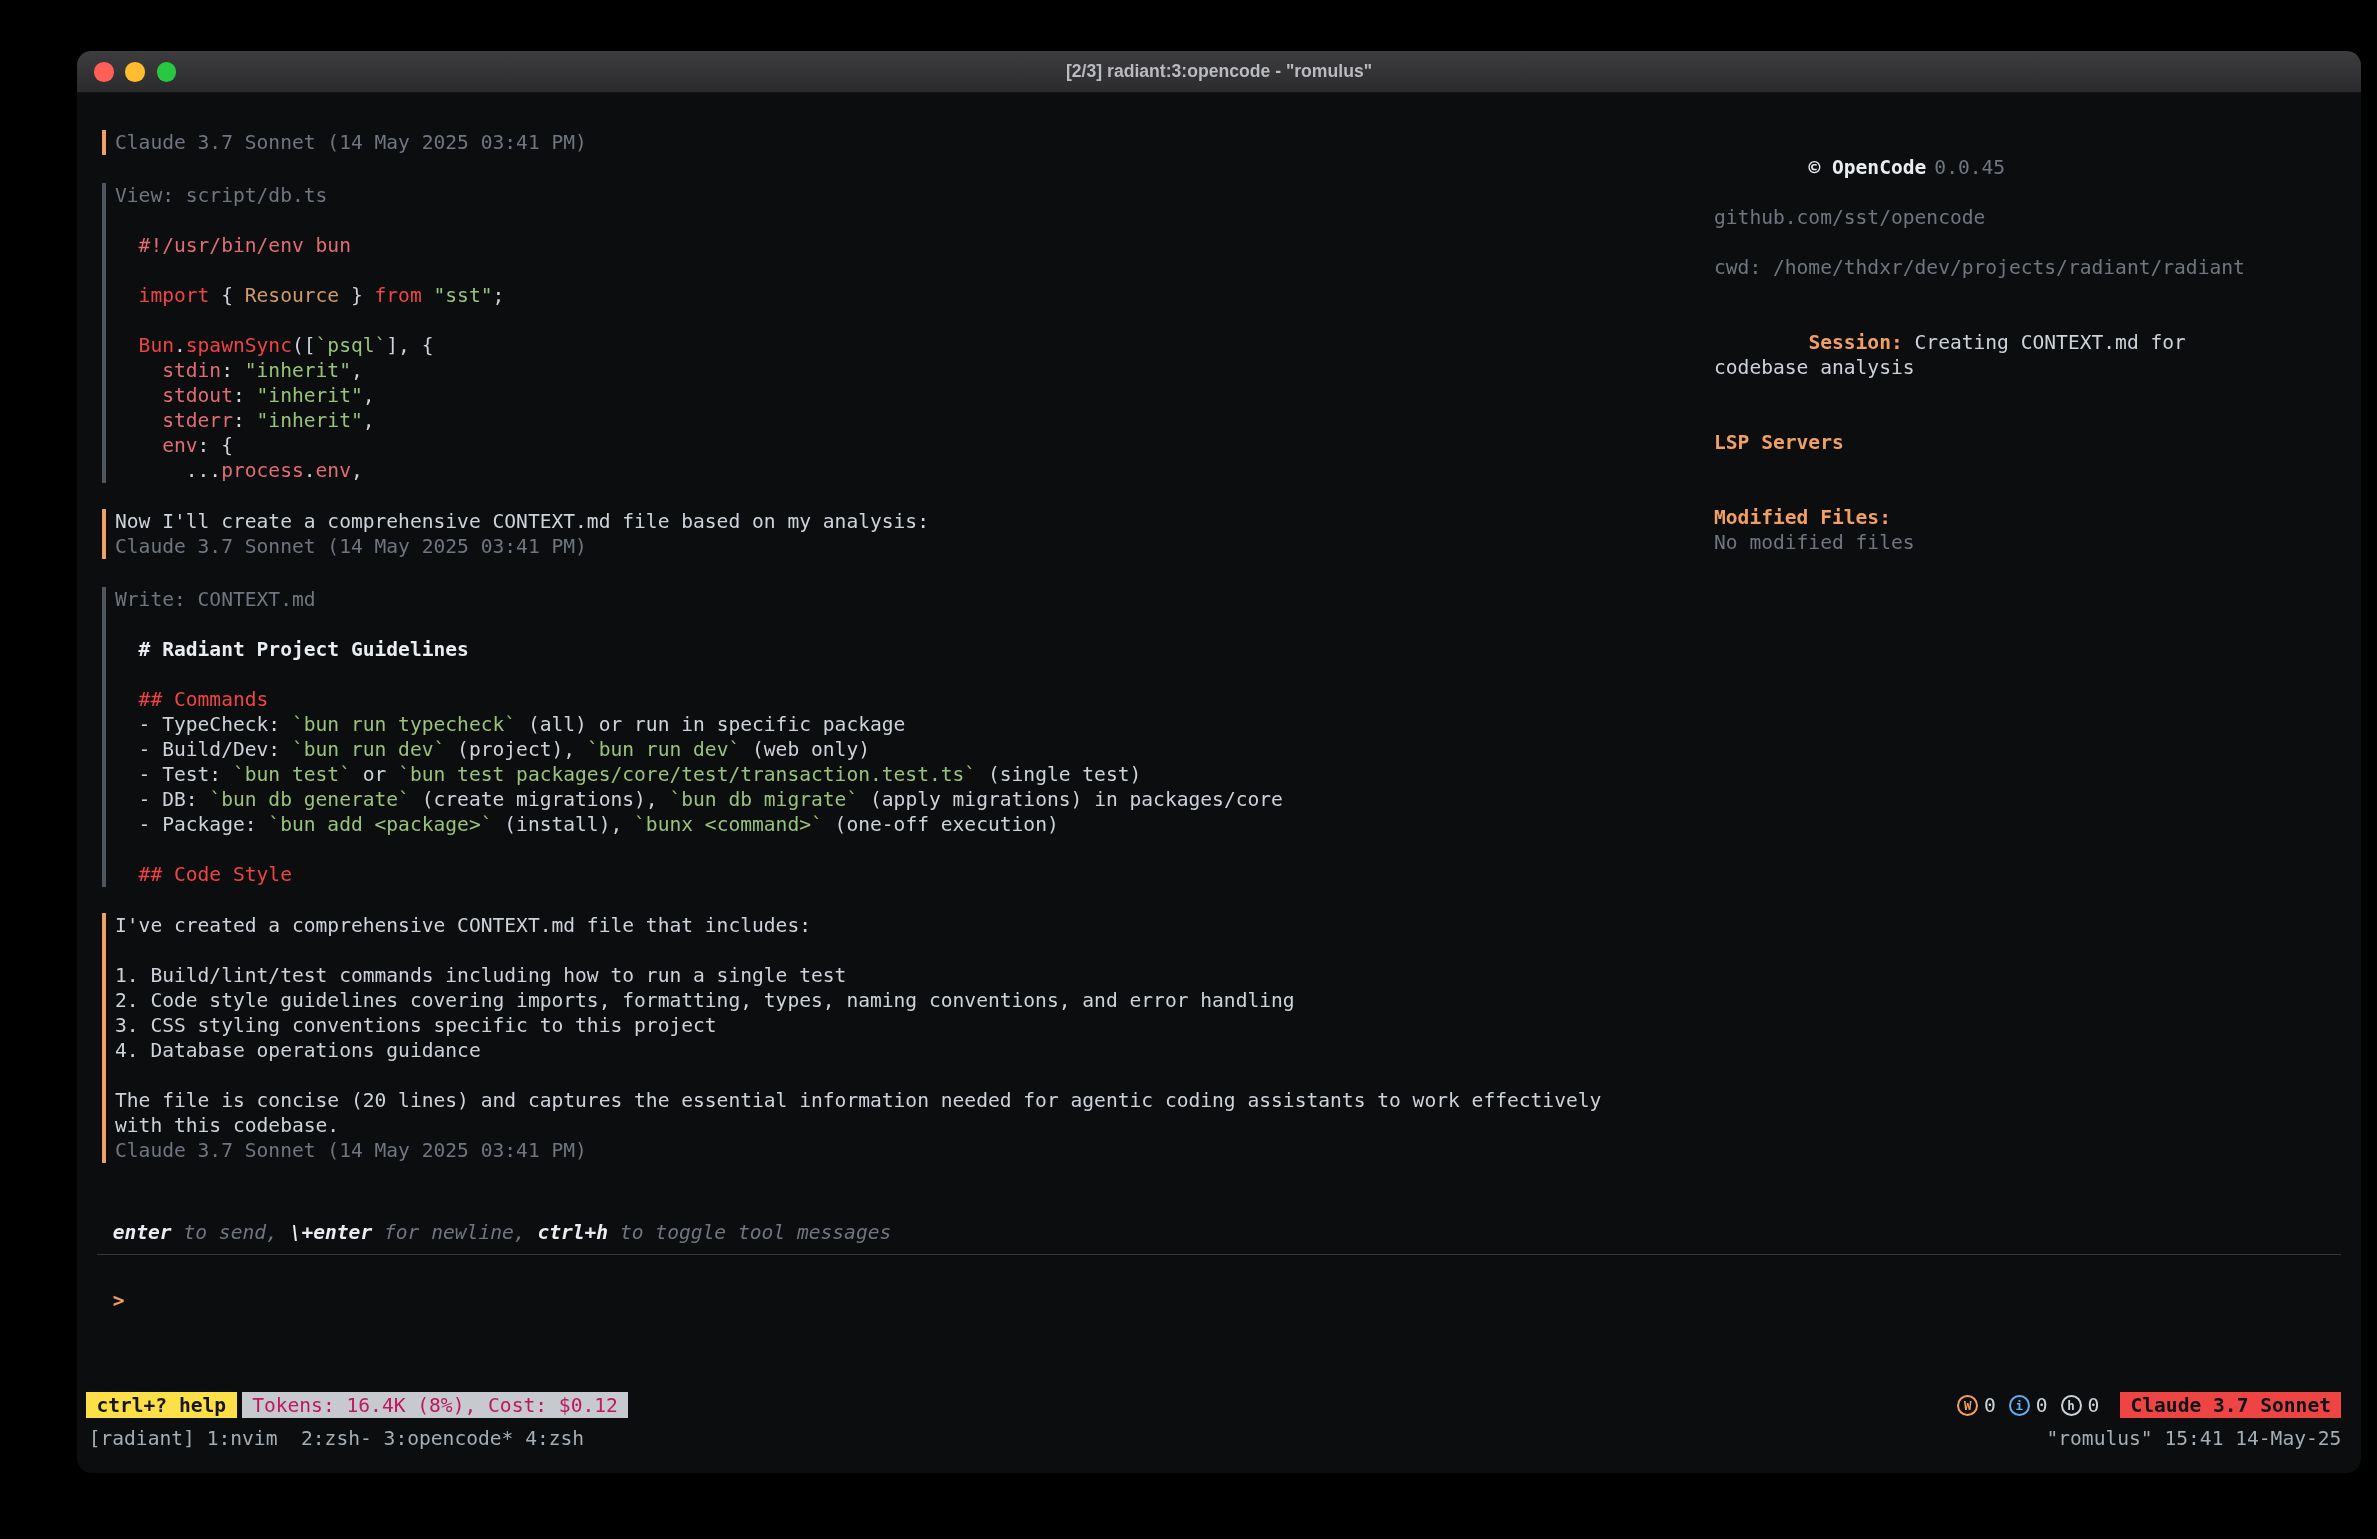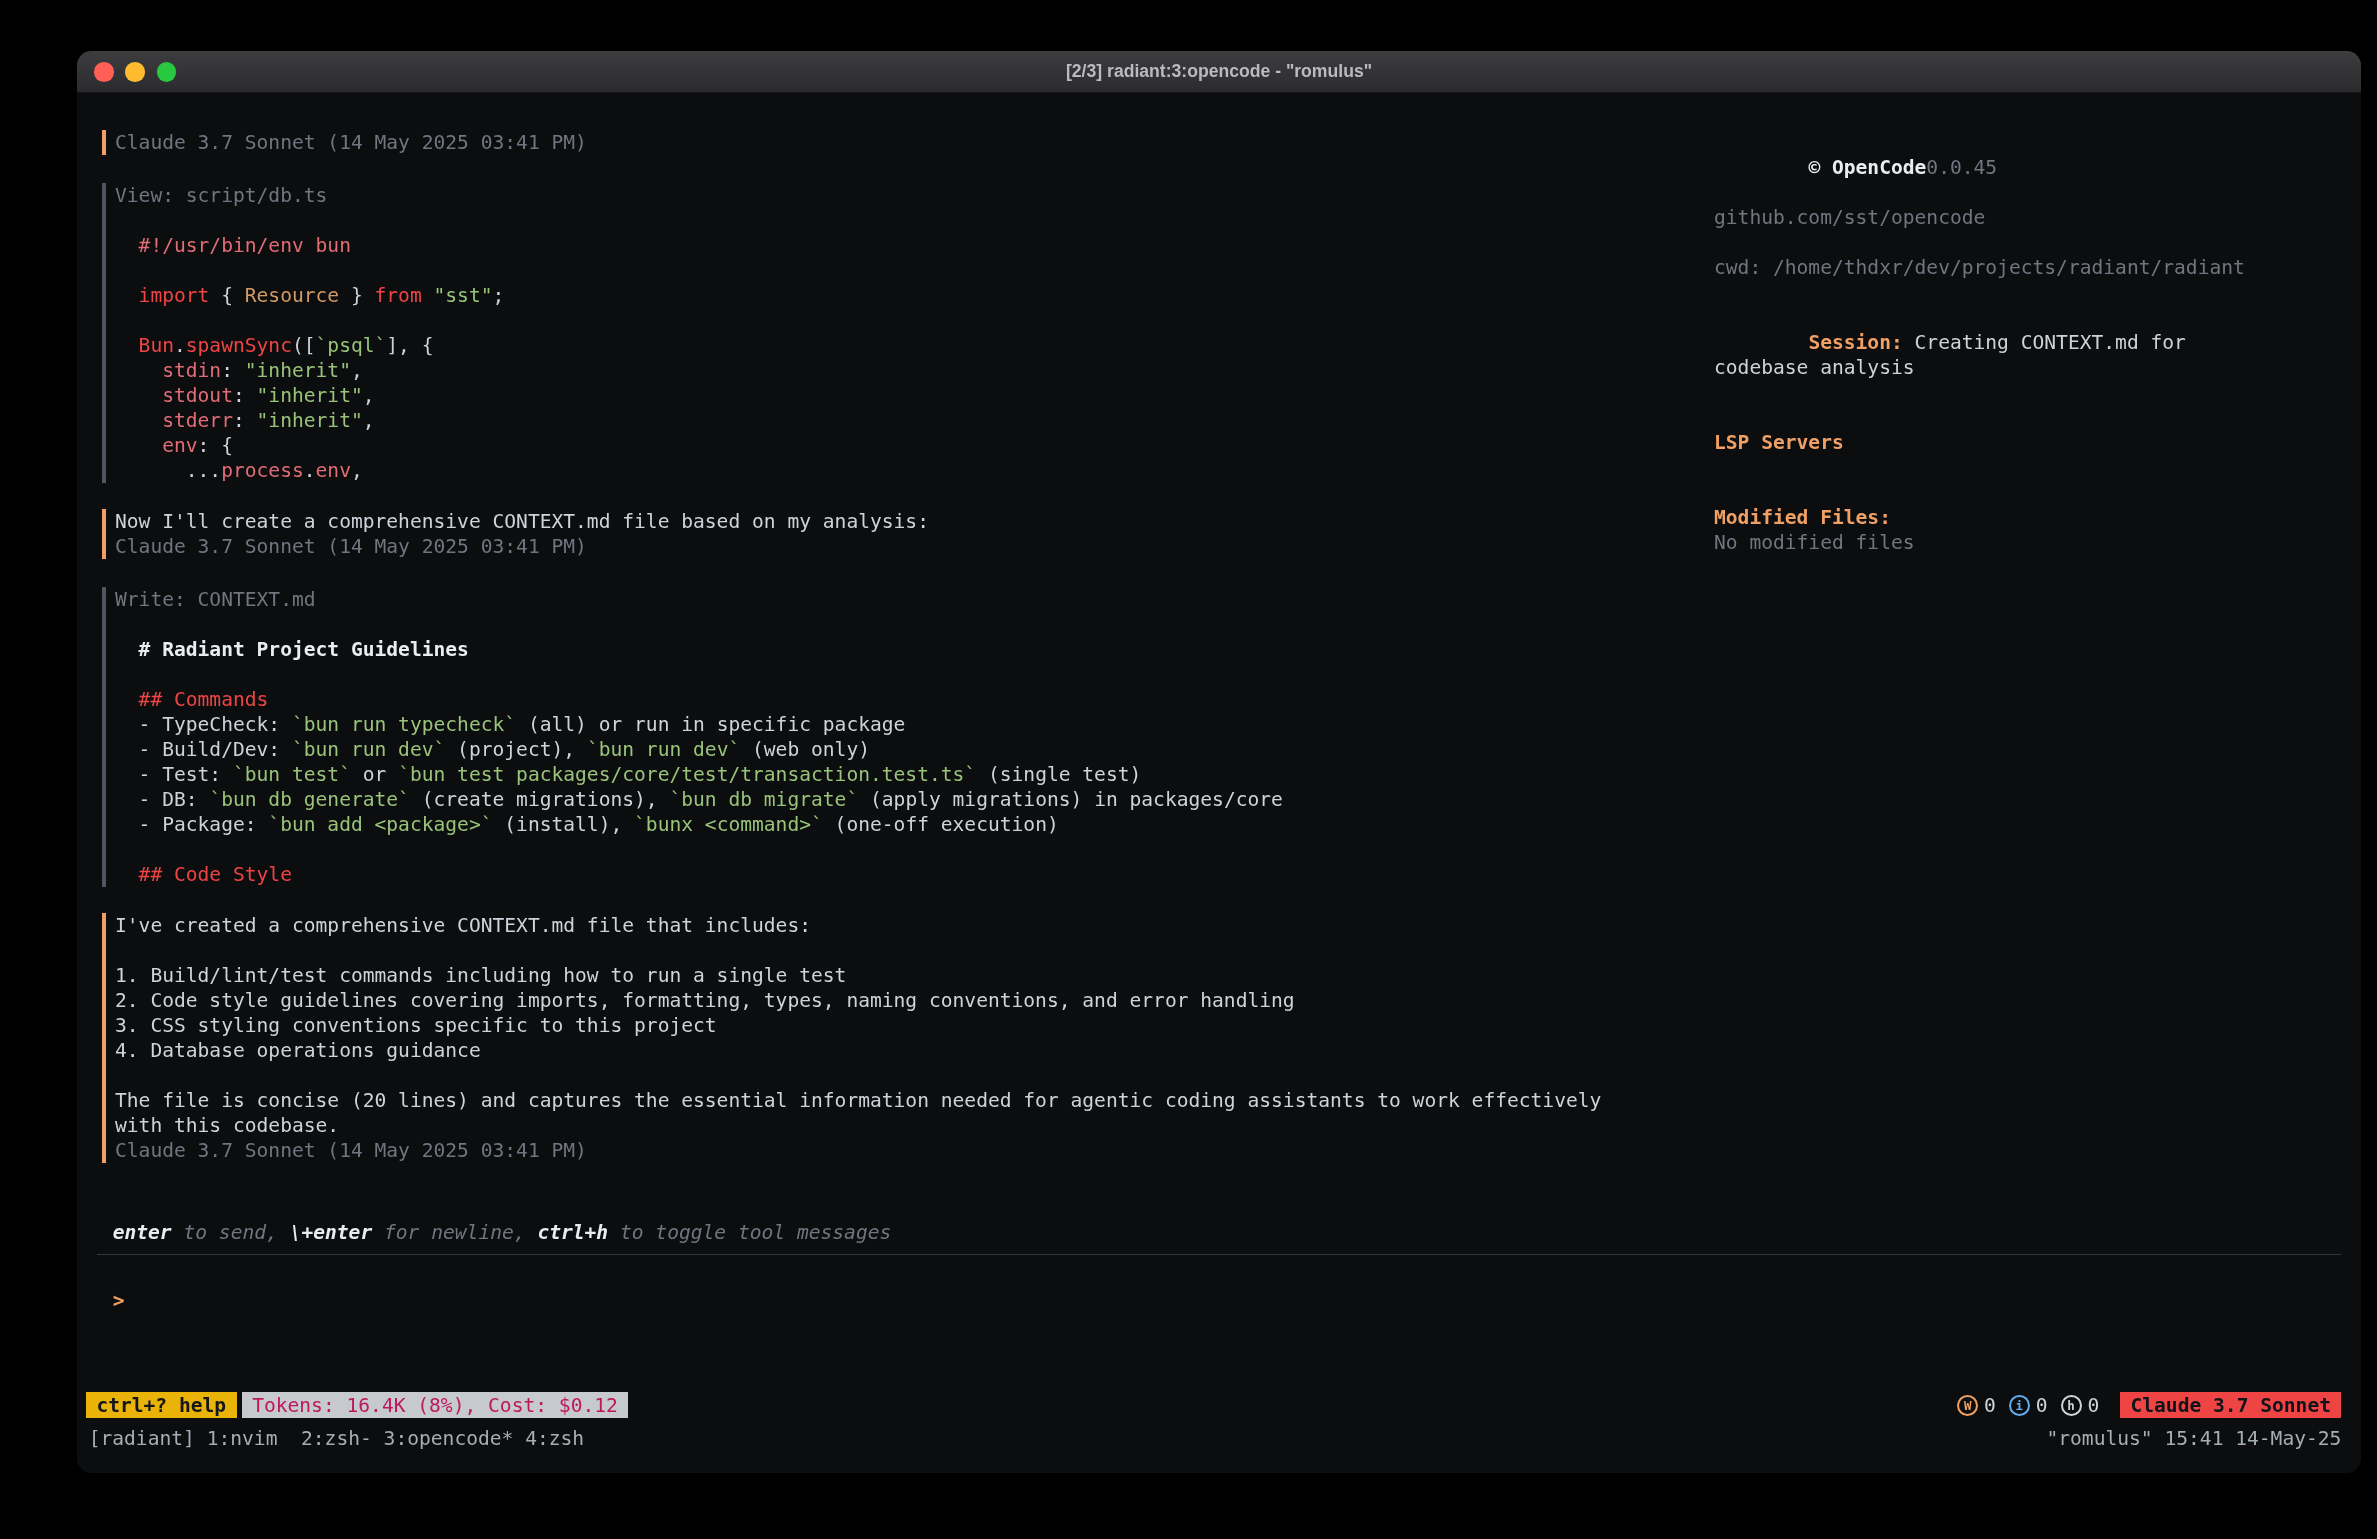--- a/index.html
+++ b/index.html
@@ -41,34 +41,34 @@
 
   .c-def { color:#ced3da; }
   .c-mut { color:#70767f; }
   .c-red { color:#e06c75; }
   .c-blu { color:#ef4444; }
   .c-grn { color:#98c379; }
   .c-org { color:#d19a66; }
   .c-acc { color:#f0a064; }
   .c-wht { color:#e9ecf1; font-weight:bold; }
   .bold { font-weight:bold; }
-  .ver { margin-left:0; }
+  .ver { margin-left:8px; }
 
   
   .input-area { flex:0 0 auto; padding:0 20px;font-style:italic; }
   .input-hint { padding-left:15.7px; min-height:25px; white-space:pre; }
   .input-hr { border-top:1.3px solid #33373d; margin-top:9px; }
   .prompt-line { margin-top:33px; padding-left:15.7px; min-height:25px; }
   .prompt-symbol { color:#f0a064; font-weight:bold; }
   .input-space { height:78px; }
 
   
   .statusbar { flex:0 0 29px; margin:0 19.6px 5.2px 9px; display:flex; align-items:center; gap:5.2px; }
   .chip { height:26px; display:inline-flex; align-items:center; padding:0 10.4px; }
-  .chip-help { background:#eab308; color:#141619; font-weight:bold; }
+  .chip-help { background:#fde047; color:#141619; font-weight:bold; }
   .chip-tokens { background:#c6c9cd; color:#be185d; }
   .sb-spacer { flex:1 1 auto; }
   .diags { display:flex; align-items:center; gap:13px; margin-right:15.7px; }
   .diag { display:inline-flex; align-items:center; gap:5.9px; }
   .diag-ico {
     width:21px; height:21px; border-radius:50%; border:2px solid;
     display:inline-flex; align-items:center; justify-content:center;
     font-size:12.4px; font-weight:bold;
   }
   .diag-count { color:#ced3da; }

